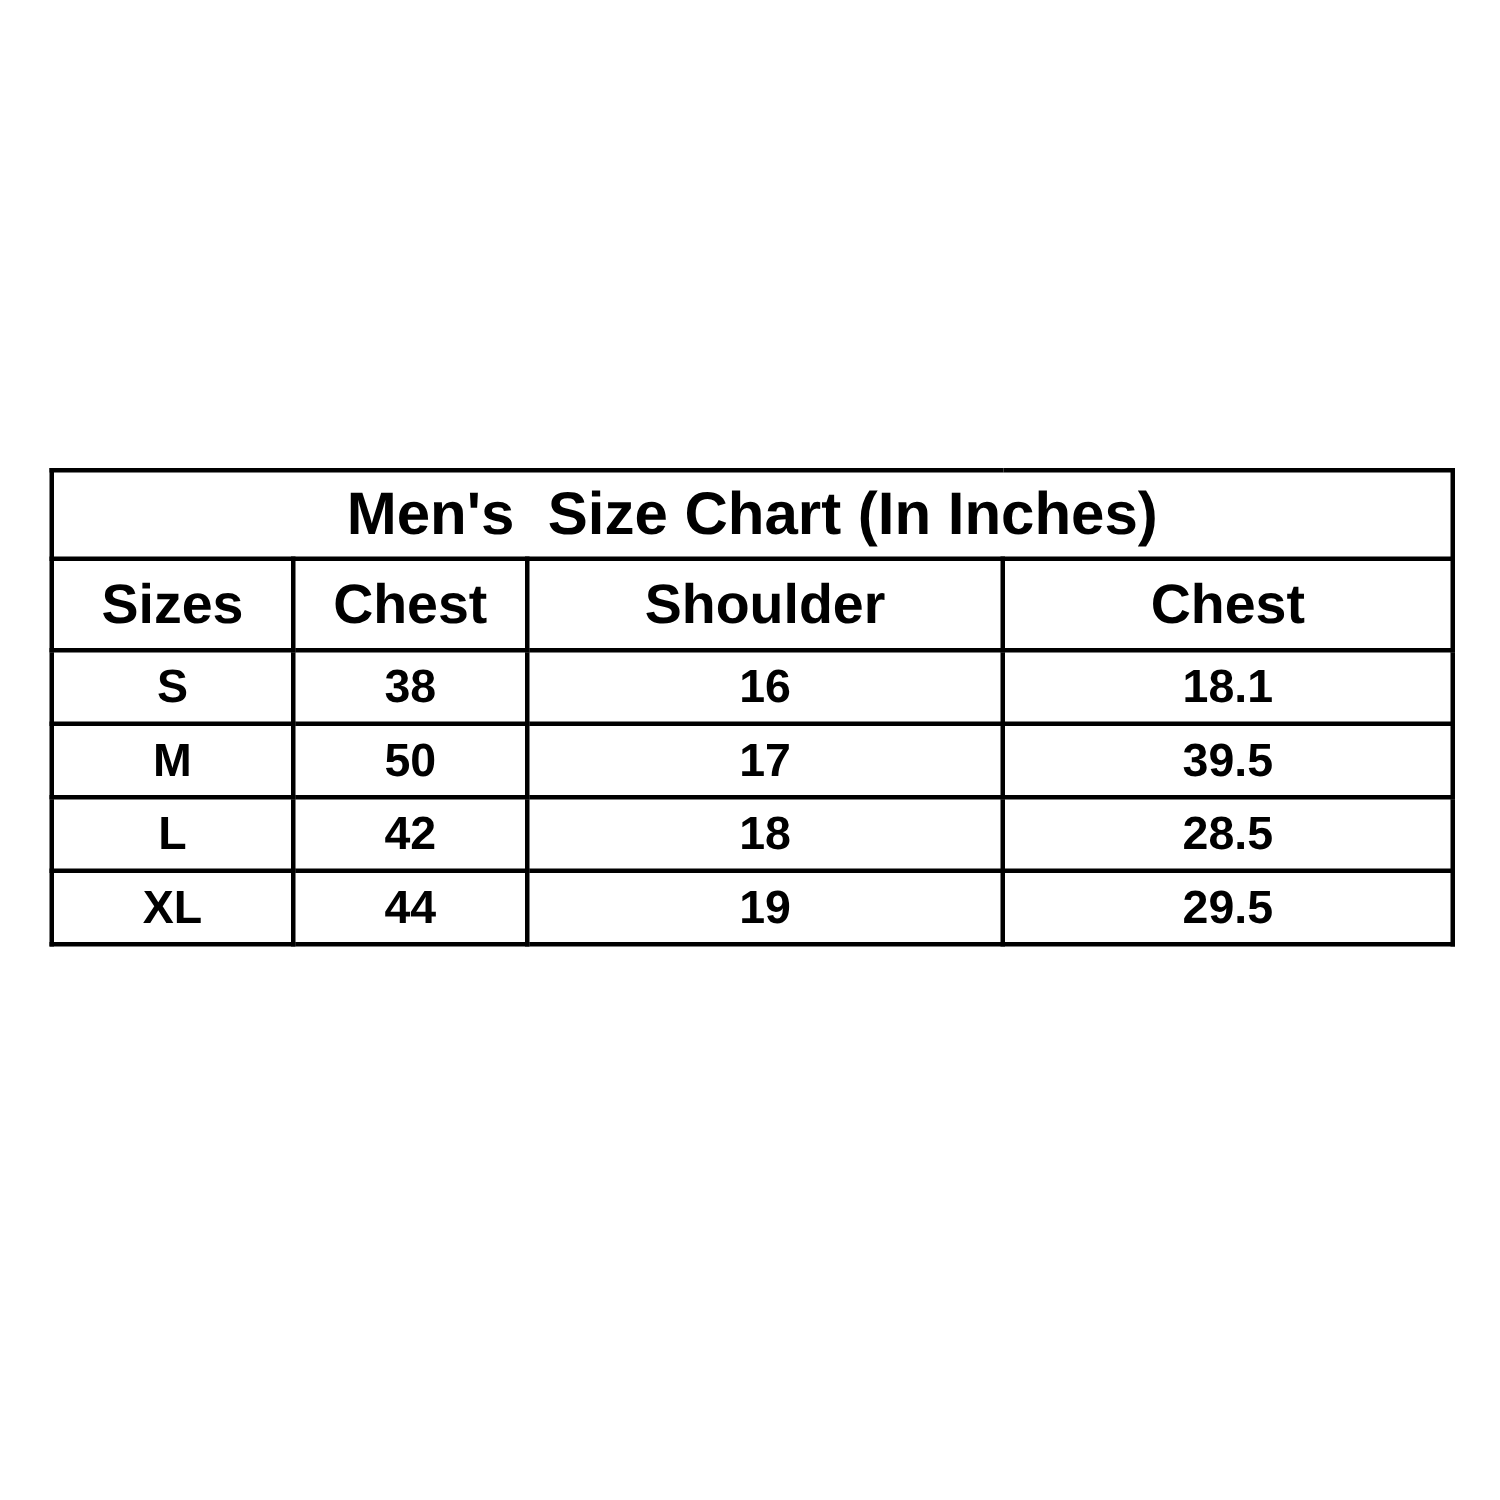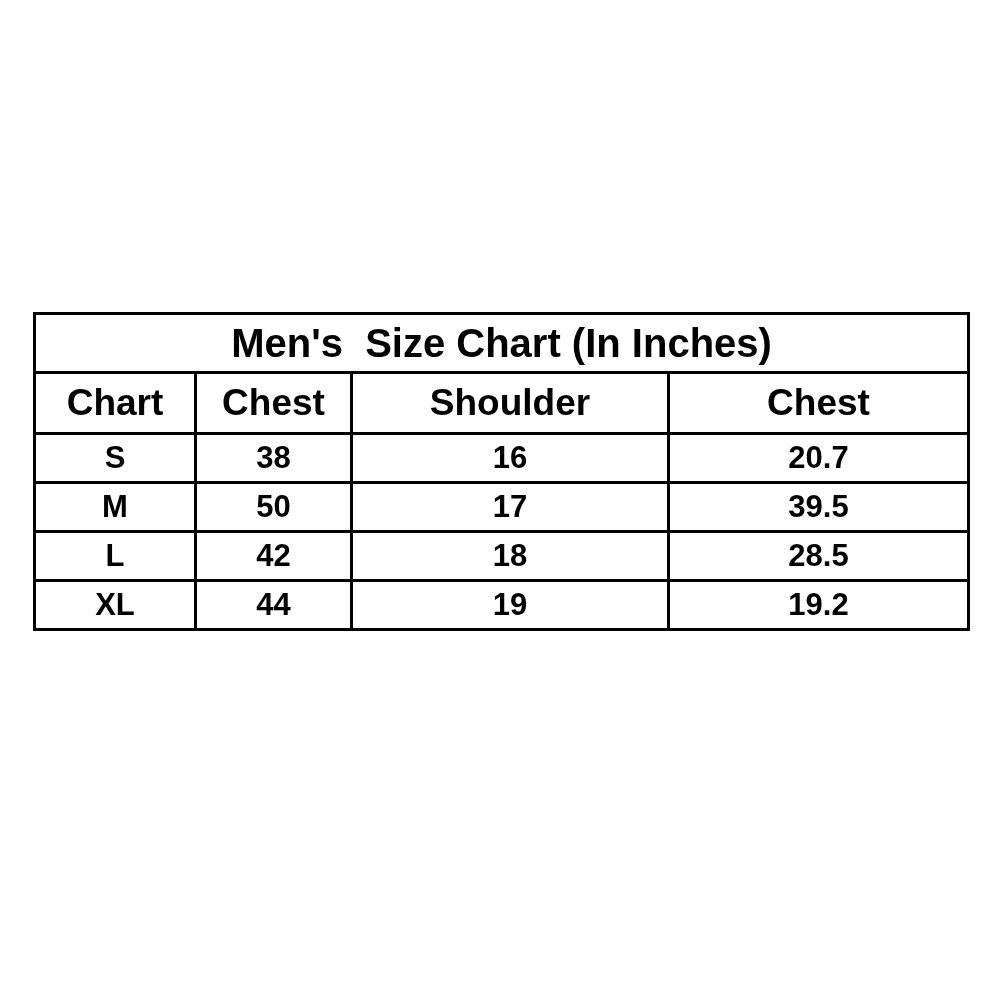--- a/index.html
+++ b/index.html
@@ -58,44 +58,44 @@
       <col style="width:161px">
       <col style="width:156px">
       <col style="width:317px">
       <col style="width:300px">
     </colgroup>
     <tbody>
       <tr class="title-row">
         <td colspan="4">Men's  Size Chart (In Inches)</td>
       </tr>
       <tr class="header-row">
-        <th>Chart</th>
+        <th>Sizes</th>
         <th>Chest</th>
         <th>Shoulder</th>
         <th>Chest</th>
       </tr>
       <tr class="data-row">
         <td>S</td>
         <td>38</td>
         <td>16</td>
-        <td>20.7</td>
+        <td>18.1</td>
       </tr>
       <tr class="data-row">
         <td>M</td>
         <td>50</td>
         <td>17</td>
         <td>39.5</td>
       </tr>
       <tr class="data-row">
         <td>L</td>
         <td>42</td>
         <td>18</td>
         <td>28.5</td>
       </tr>
       <tr class="data-row">
         <td>XL</td>
         <td>44</td>
         <td>19</td>
-        <td>19.2</td>
+        <td>29.5</td>
       </tr>
     </tbody>
   </table>
 </div>
 
 </body></html>

